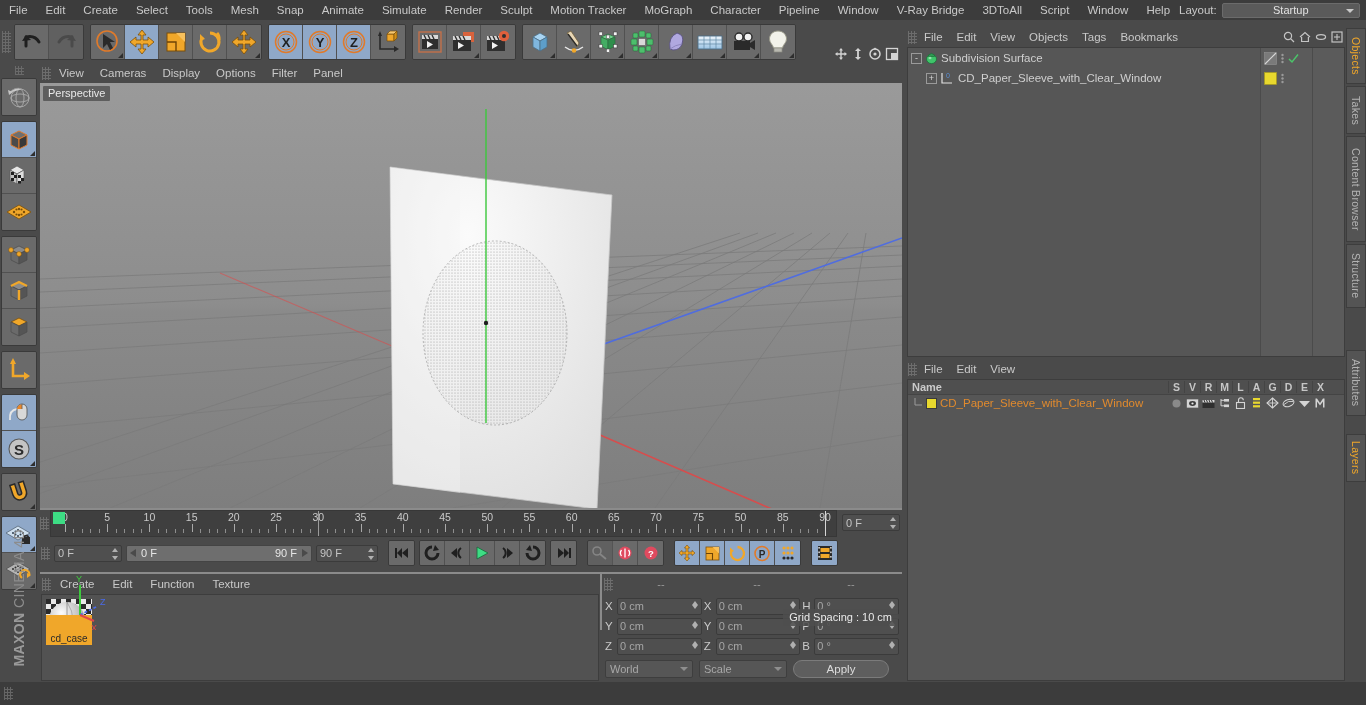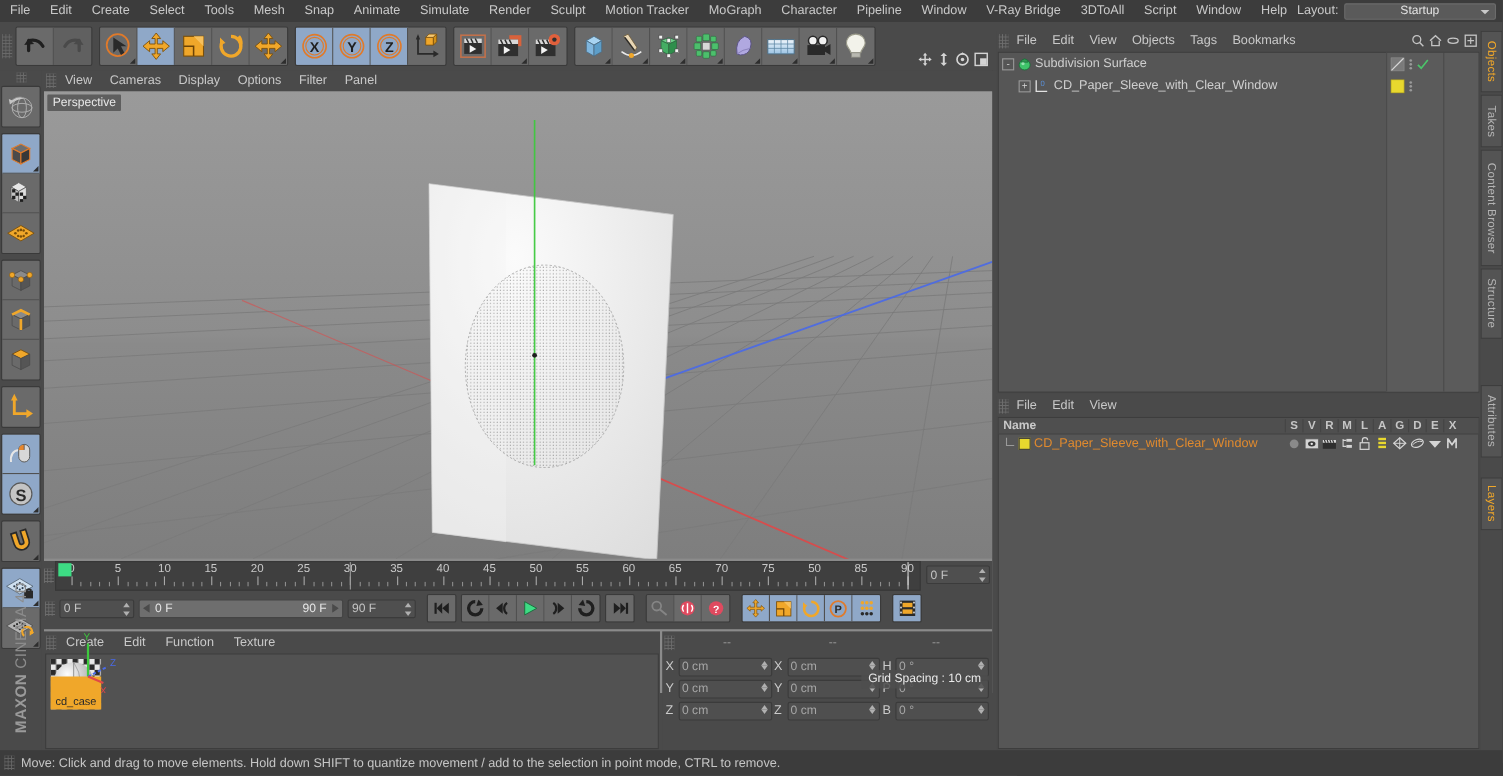--- a/index.html
+++ b/index.html
@@ -1199,20 +1199,31 @@
           </div>
         <span class="clab">B</span>
         <div class="cfield">
             <span>0 °</span>
             <span class="spin">
               <i class="up"></i>
               <i class="dn"></i>
             </span>
           </div>
       </div>
+      <div class="crow" style="gap:6px; margin-top:3px">
+        <div class="dropdown" style="width:88px">
+          <span>World</span>
+          <i class="caret"></i>
+        </div>
+        <div class="dropdown" style="width:88px">
+          <span>Scale</span>
+          <i class="caret"></i>
+        </div>
+        <div class="applybtn" style="width:96px">Apply</div>
+      </div>
     </div>
   </div>
 
   <div class="om-panel">
     <div class="om-menubar menubar">
       <div class="gripper"></div>
       <div class="mi">File</div>
       <div class="mi">Edit</div>
       <div class="mi">View</div>
       <div class="mi">Objects</div>
@@ -1430,16 +1441,15 @@
     <div class="stab" style="height:66px; margin-top:42px">
         <span>Attributes</span>
       </div>
     <div class="stab active" style="height:48px; margin-top:18px">
         <span>Layers</span>
       </div>
   </div>
 
   <div class="statusbar">
     <div class="gripper"></div>
-    <div class="txt">Move: Click and drag to move elements. Hold down SHIFT to quantize movement / add to the selection in point mode, CTRL to remove.</div>
   </div>
 
 </div>
 
 </body></html>

